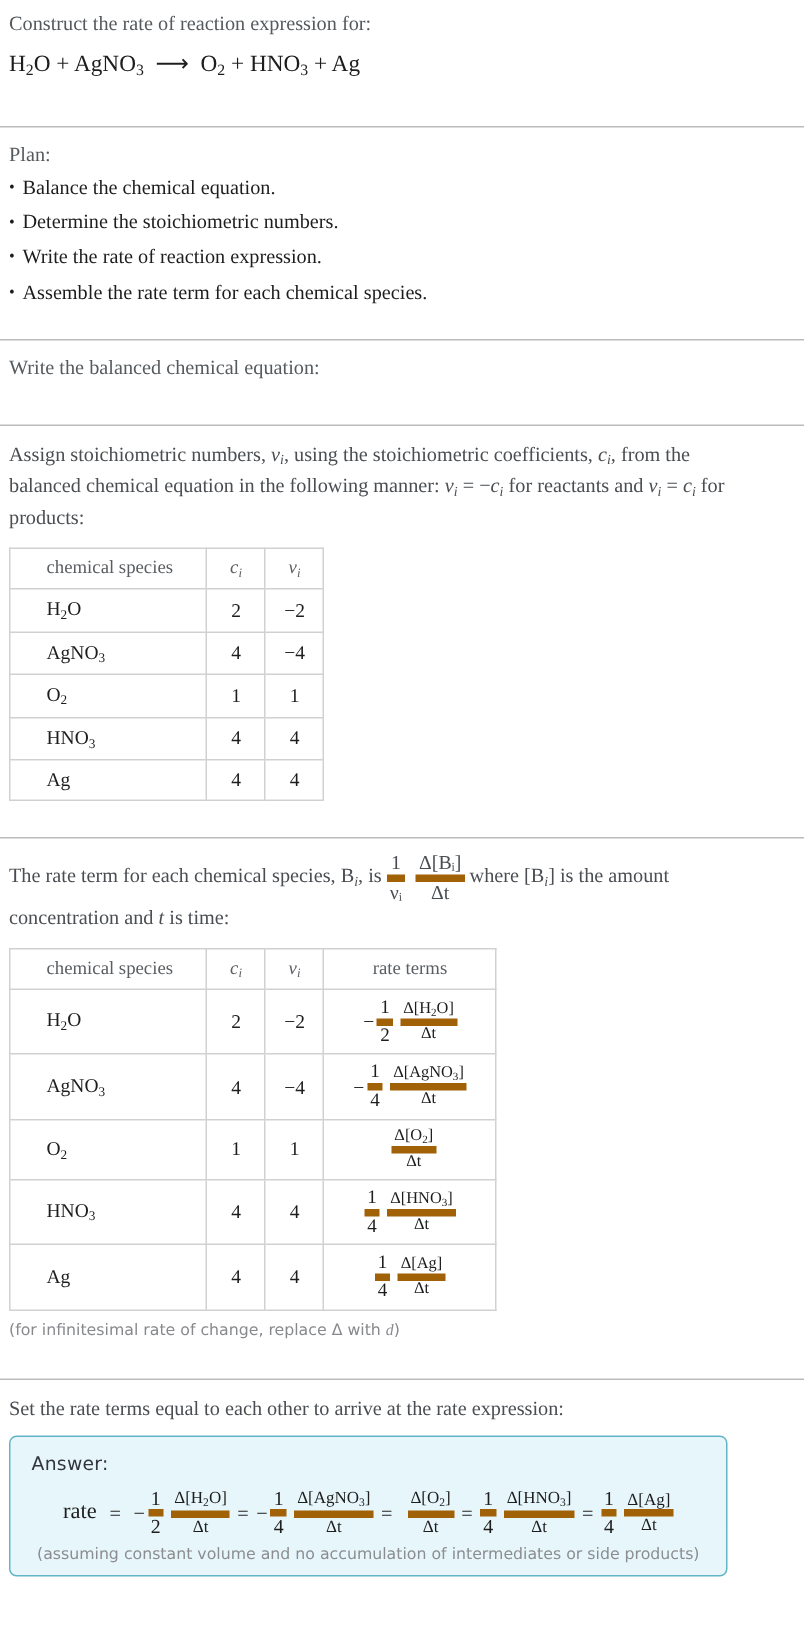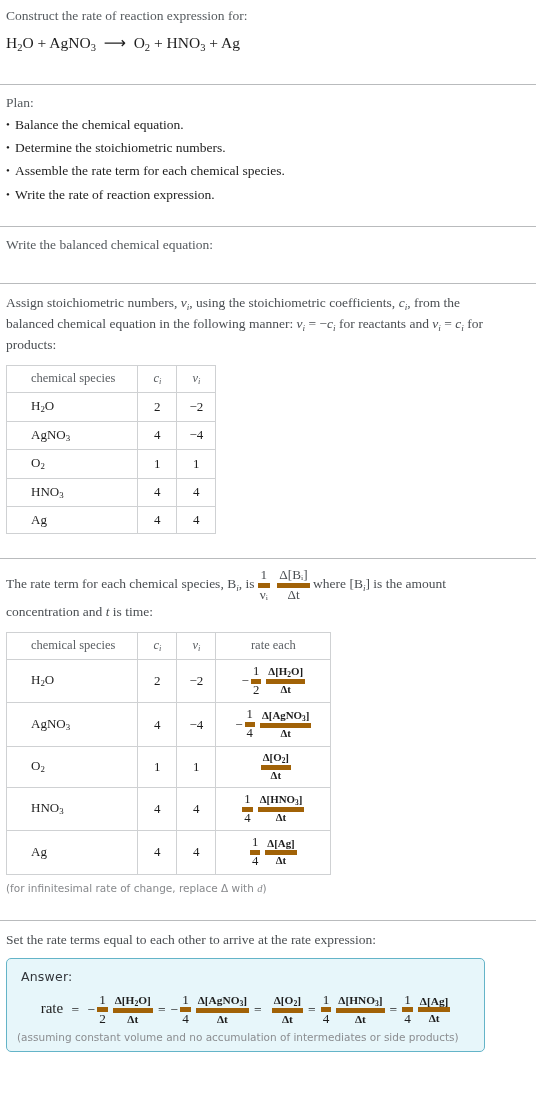--- a/index.html
+++ b/index.html
@@ -79,21 +79,21 @@
   
   .frac{
     display:inline-block;
     vertical-align:middle;
     text-align:center;
     line-height:1.08;
     font-size:0.98em;
   }
   .frac > .n{display:block;padding:0 2px;}
   .frac > .d{display:block;border-top:5px solid #a16207;padding:0 2px;}
-  .smallfrac{font-size:0.84em;font-weight:bold;}
+  .smallfrac{font-size:0.84em;}
   .rt{white-space:nowrap;display:inline-block;}
   .rt .sign{vertical-align:middle;padding-right:2px;}
   .foot{
     font-family:"DejaVu Sans", sans-serif;
     font-size:10.5px;
     color:#87898c;
     padding:7px 6px 0 6px;
   }
   .foot i{font-family:"Liberation Serif",serif;}
   
@@ -116,40 +116,41 @@
     padding:9px 0 1px 0;
     font-size:13.5px;
     color:#1d1d1d;
     white-space:nowrap;
   }
   .answer-body .ratelabel{font-size:15px;margin-top:28px;}
   .answer-note{
     font-family:"DejaVu Sans", sans-serif;
     font-size:10.5px;
     color:#8b8d90;
+    text-align:center;
     padding-top:4px;
   }
   .eqsign{padding:0 5px;vertical-align:middle;}
 </style>
 </head>
 <body>
 
 <div class="page">
 
   <div class="prompt">Construct the rate of reaction expression for:</div>
   <div class="eq">H<sub>2</sub>O + AgNO<sub>3</sub>&nbsp; ⟶&nbsp; O<sub>2</sub> + HNO<sub>3</sub> + Ag</div>
   <div style="height:28px"></div>
   <div class="rule"></div>
 
   <div class="plan-title">Plan:</div>
   <ul class="plan-list">
       <li>Balance the chemical equation.</li>
       <li>Determine the stoichiometric numbers.</li>
+      <li>Write the rate of reaction expression.</li>
       <li>Assemble the rate term for each chemical species.</li>
-      <li>Write the rate of reaction expression.</li>
     </ul>
   <div style="height:20px"></div>
   <div class="rule"></div>
 
   <div class="plan-title">Write the balanced chemical equation:</div>
   <div style="height:28px"></div>
   <div class="rule"></div>
 
   <div class="para">Assign stoichiometric numbers, <i>ν<sub>i</sub></i>, using the stoichiometric coefficients, <i>c<sub>i</sub></i>, from the balanced chemical equation in the following manner: <i>ν<sub>i</sub></i> = −<i>c<sub>i</sub></i> for reactants and <i>ν<sub>i</sub></i> = <i>c<sub>i</sub></i> for products:</div>
 
@@ -207,21 +208,21 @@
     </span>
     <span>where [B<sub><i>i</i></sub>] is the amount concentration and <i>t</i> is time:</span>
   </div>
 
   <table class="t">
     <thead>
       <tr>
         <th class="species">chemical species</th>
         <th><i>c</i><sub><i>i</i></sub></th>
         <th><i>ν</i><sub><i>i</i></sub></th>
-        <th style="min-width:96px">rate each</th>
+        <th style="min-width:96px">rate terms</th>
       </tr>
     </thead>
     <tbody>
         <tr>
           <td class="species">H<sub>2</sub>O</td>
           <td class="num">2</td>
           <td class="num">−2</td>
           <td><span class="rt"><span class="sign">−</span><span class="frac"><span class="n">1</span><span class="d">2</span></span><span class="frac smallfrac" style="margin-left:5px"><span class="n">Δ[H<sub>2</sub>O]</span><span class="d">Δt</span></span></span></td>
         </tr>
         <tr>

